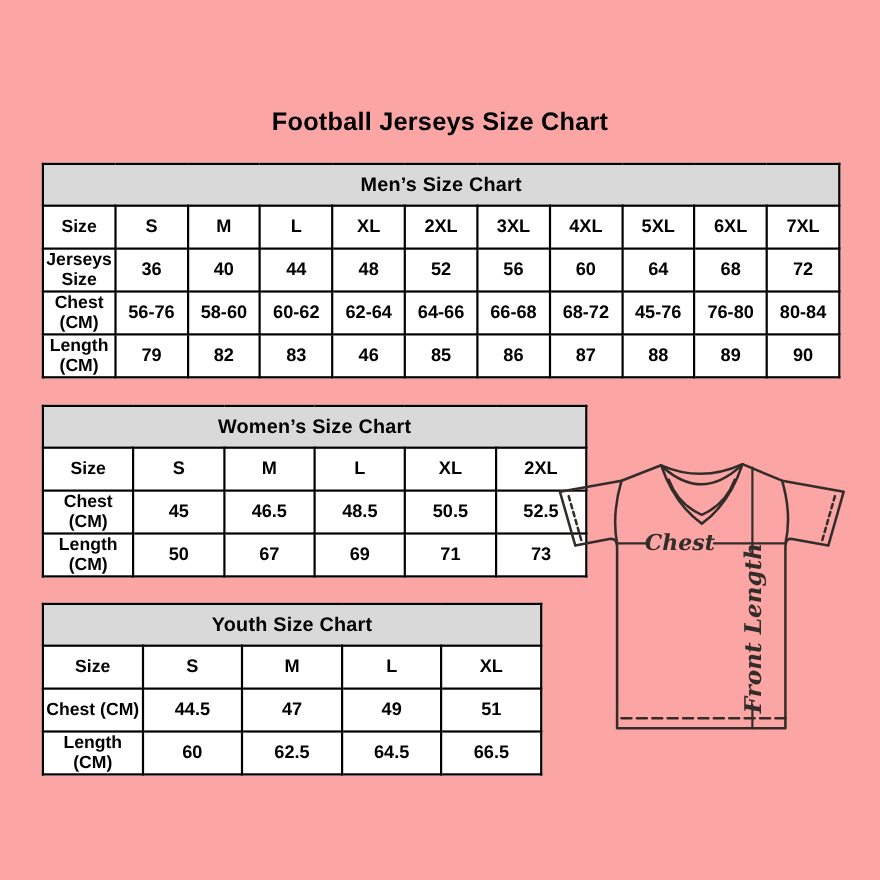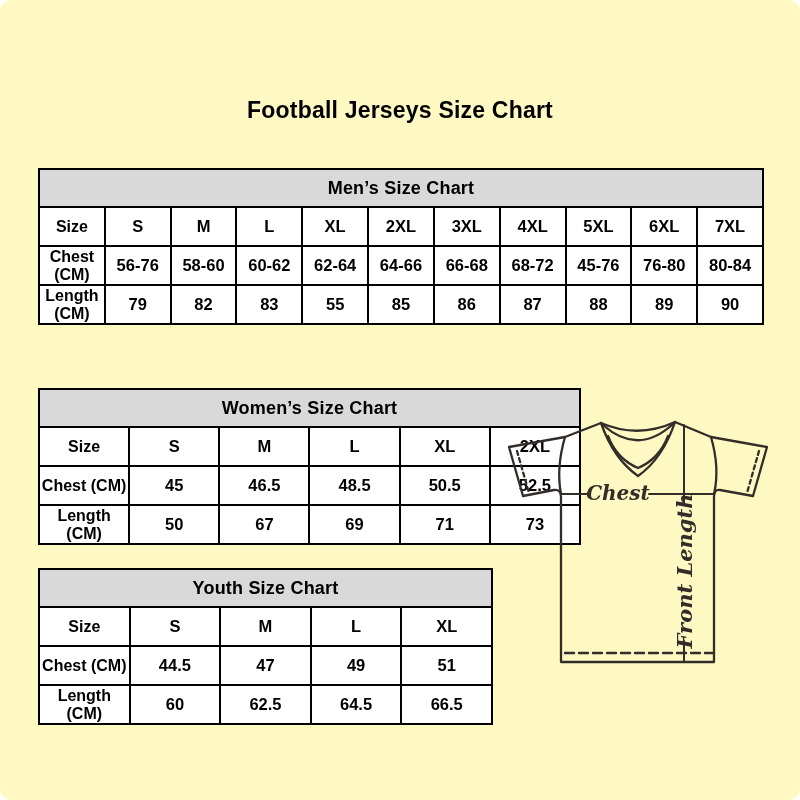--- a/index.html
+++ b/index.html
@@ -1,35 +1,35 @@
 <!DOCTYPE html>
 <html><head>
 <meta charset="utf-8">
 <style>
   html,body { margin:0; padding:0; background:#ffffff; }
   .page {
-    position:relative; width:800px; height:800px; background:#fef9c3;
-    font-family:"Liberation Sans", sans-serif; color:#000; overflow:hidden;border-radius:11px;
+    position:relative; width:800px; height:800px; background:#fca5a5;
+    font-family:"Liberation Sans", sans-serif; color:#000; overflow:hidden;
   }
   .title {
     position:absolute; left:0; top:97px; width:800px;
     text-align:center; font-size:23px; font-weight:bold; letter-spacing:0.2px;
   }
   table.size-table {
-    position:absolute; border-collapse:collapse; table-layout:fixed; background:#fff;margin-top:20px;
+    position:absolute; border-collapse:collapse; table-layout:fixed; background:#fff;
   }
   table.size-table th, table.size-table td {
     border:2px solid #000; padding:0; text-align:center; vertical-align:middle;
     font-weight:bold; color:#000;
   }
   .tbl-title { background:#d9d9d9; height:36px; font-size:18px; letter-spacing:0.2px; }
   table.size-table td { height:37px; font-size:16.5px; }
   table.size-table td.rowlabel { font-size:16px; }
   #mens   { left:38px; top:148px; width:726px; }
-  #womens { left:38px; top:368px; width:543px; }
+  #womens { left:38px; top:368px; width:496px; }
   #youth  { left:38px; top:548px; width:455px; }
   #mens td.rowlabel   { width:107px; }
   #womens td.rowlabel { width:108px; }
   #youth td.rowlabel  { width:108px; }
   .jersey-wrap { position:absolute; left:500px; top:396px; width:276px; height:292px; }
   .jersey-wrap svg { display:block; width:276px; height:292px; }
   .diagram-text {
     font-family:"DejaVu Serif", serif; font-style:italic; font-weight:bold;
   }
 </style>
@@ -54,38 +54,51 @@
           <td>L</td>
           <td>XL</td>
           <td>2XL</td>
           <td>3XL</td>
           <td>4XL</td>
           <td>5XL</td>
           <td>6XL</td>
           <td>7XL</td>
         </tr>
         <tr>
+          <td class="rowlabel">Jerseys Size</td>
+          <td>36</td>
+          <td>40</td>
+          <td>44</td>
+          <td>48</td>
+          <td>52</td>
+          <td>56</td>
+          <td>60</td>
+          <td>64</td>
+          <td>68</td>
+          <td>72</td>
+        </tr>
+        <tr>
           <td class="rowlabel">Chest (CM)</td>
           <td>56-76</td>
           <td>58-60</td>
           <td>60-62</td>
           <td>62-64</td>
           <td>64-66</td>
           <td>66-68</td>
           <td>68-72</td>
           <td>45-76</td>
           <td>76-80</td>
           <td>80-84</td>
         </tr>
         <tr>
           <td class="rowlabel">Length (CM)</td>
           <td>79</td>
           <td>82</td>
           <td>83</td>
-          <td>55</td>
+          <td>46</td>
           <td>85</td>
           <td>86</td>
           <td>87</td>
           <td>88</td>
           <td>89</td>
           <td>90</td>
         </tr>
       </tbody>
   </table>
 

